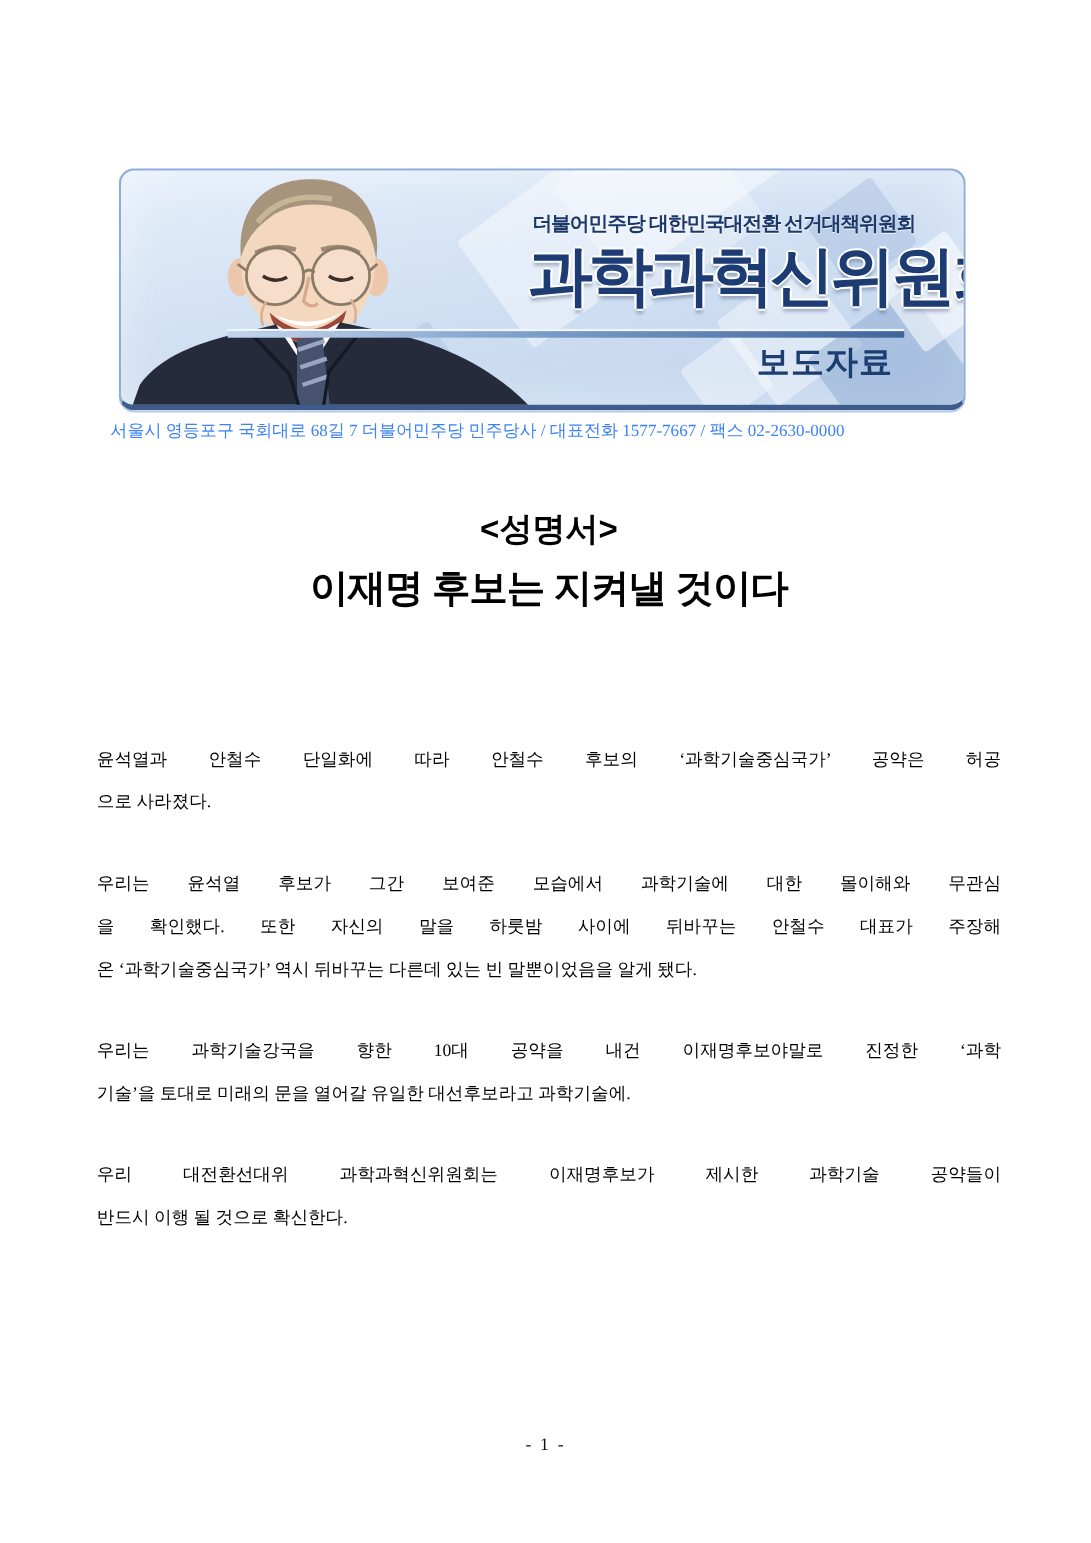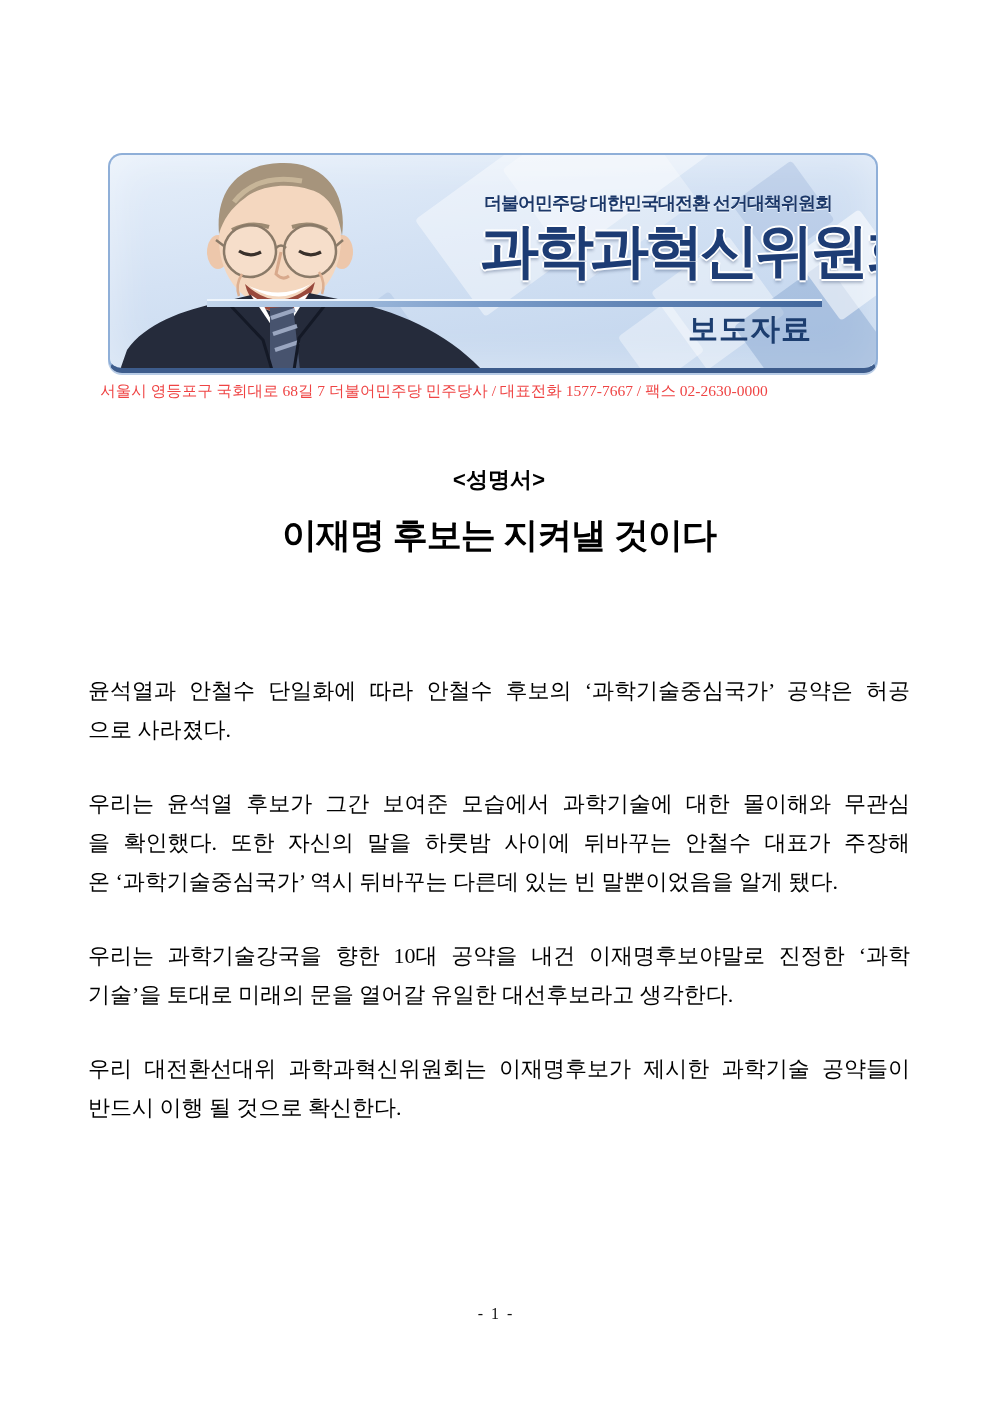--- a/index.html
+++ b/index.html
@@ -44,29 +44,29 @@
   }
   .doc-type{
     position:absolute;left:578px;top:154px;width:150px;text-align:left;
     font-family:"Liberation Serif",serif;font-weight:600;font-size:30px;
     letter-spacing:1px;color:#1c3d6f;
   }
   .portrait{position:absolute;left:2px;bottom:-2px;width:380px;height:212px;}
   
   .address-line{
     position:absolute;left:0;top:381px;width:868px;text-align:center;
-    font-size:15.5px;color:#ef4444;letter-spacing:0;
+    font-size:15.5px;color:#3b82f6;letter-spacing:0;
   }
   
   .statement{position:absolute;left:88px;top:458px;width:822px;text-align:center;
     font-family:"Liberation Sans",sans-serif;font-weight:700;color:#000;}
-  .stmt-heading{font-size:22px;line-height:48px;font-family:Liberation Mono, monospace;}
+  .stmt-heading{font-size:30px;line-height:48px;}
   .stmt-title{font-size:35px;line-height:57px;letter-spacing:-1px;}
   
-  .body-text{position:absolute;left:88px;top:671px;width:822px;font-size:22px;
+  .body-text{position:absolute;left:88px;top:671px;width:822px;font-size:16px;
     font-family:"Liberation Serif",serif;word-break:keep-all;}
   .para{margin:0 0 35px 0;}
   .bline{line-height:39px;text-align:justify;text-align-last:justify;}
   .bline.last{text-align:justify;text-align-last:left;}
   
   .page-number{
     position:absolute;left:0;top:1305px;width:992px;text-align:center;
     font-size:16px;color:#111;letter-spacing:2px;
   }
 </style>
@@ -152,21 +152,21 @@
         <div class="bline">윤석열과 안철수 단일화에 따라 안철수 후보의 ‘과학기술중심국가’ 공약은 허공</div>
         <div class="bline last">으로 사라졌다.</div>
       </div>
       <div class="para">
         <div class="bline">우리는 윤석열 후보가 그간 보여준 모습에서 과학기술에 대한 몰이해와 무관심</div>
         <div class="bline">을 확인했다. 또한 자신의 말을 하룻밤 사이에 뒤바꾸는 안철수 대표가 주장해</div>
         <div class="bline last">온 ‘과학기술중심국가’ 역시 뒤바꾸는 다른데 있는 빈 말뿐이었음을 알게 됐다.</div>
       </div>
       <div class="para">
         <div class="bline">우리는 과학기술강국을 향한 10대 공약을 내건 이재명후보야말로 진정한 ‘과학</div>
-        <div class="bline last">기술’을 토대로 미래의 문을 열어갈 유일한 대선후보라고 생각한다.</div>
+        <div class="bline last">기술’을 토대로 미래의 문을 열어갈 유일한 대선후보라고 과학기술에.</div>
       </div>
       <div class="para">
         <div class="bline">우리 대전환선대위 과학과혁신위원회는 이재명후보가 제시한 과학기술 공약들이</div>
         <div class="bline last">반드시 이행 될 것으로 확신한다.</div>
       </div>
     </div>
 
   <div class="page-number">- 1 -</div>
 
 </div>

